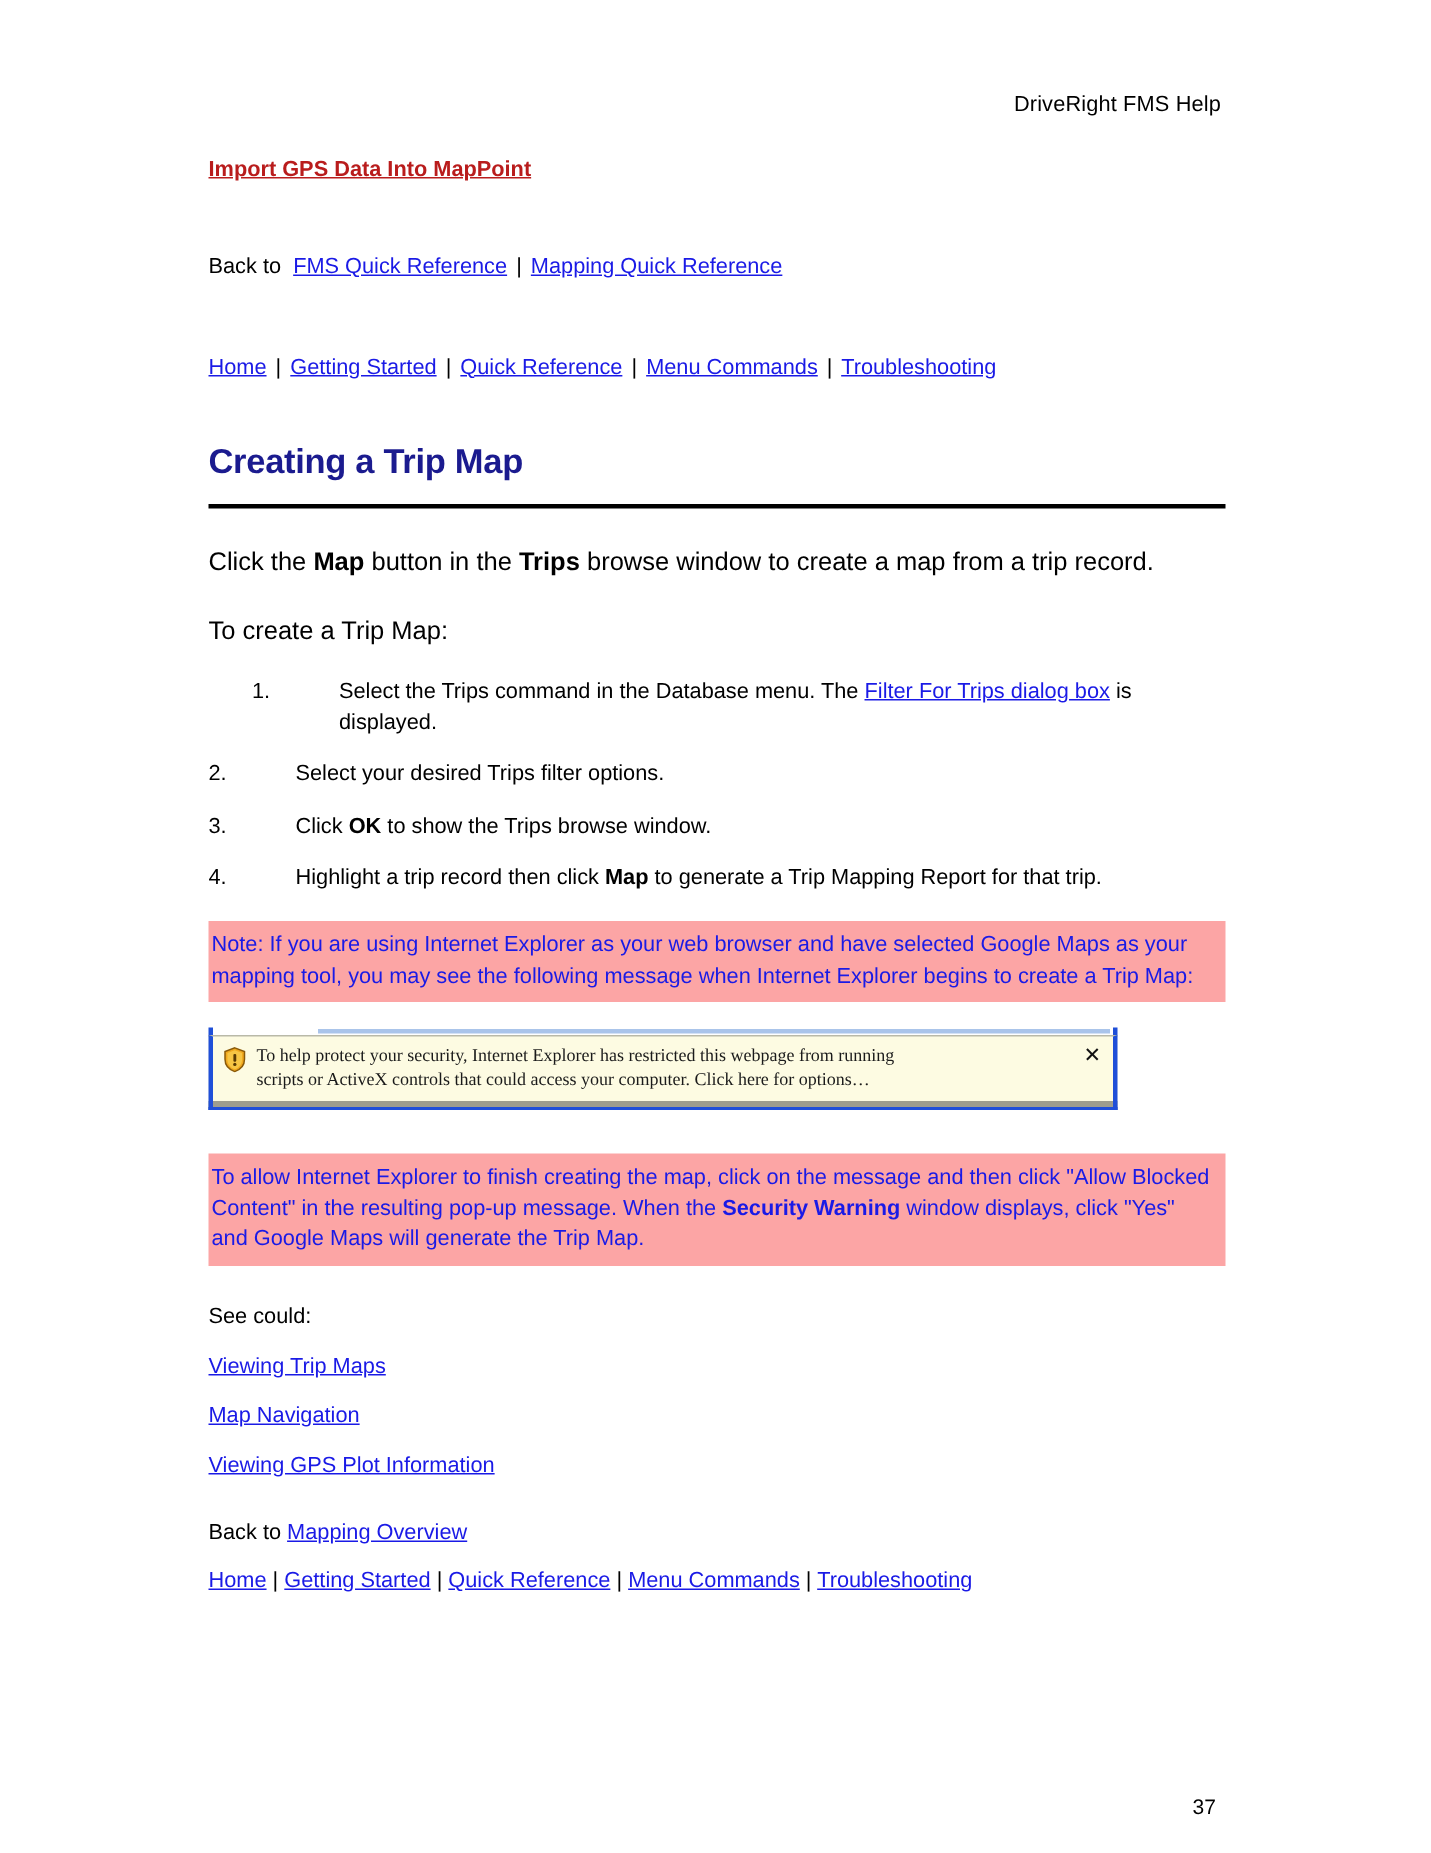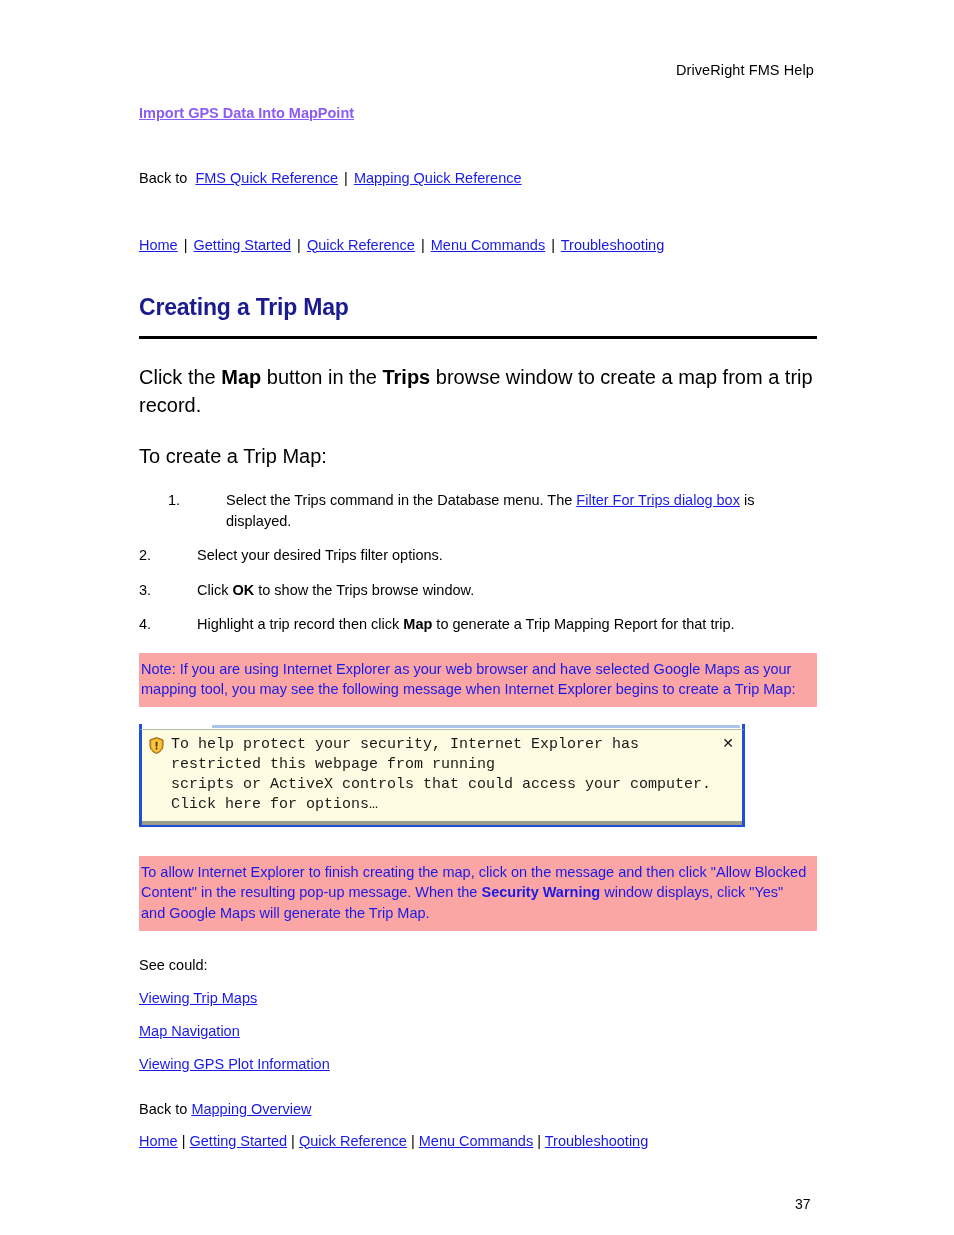--- a/index.html
+++ b/index.html
@@ -45,21 +45,21 @@
     color: #1a1ae6;
     text-decoration: underline;
     text-underline-offset: 1px;
     cursor: pointer;
   }
 
   .topic-link {
     display: block;
     font-size: 14.5px;
     font-weight: bold;
-    color: #8b5cf6;
+    color: #b91c1c;
     text-decoration: underline;
     margin: 0;
   }
 
   .spacer-1 { height: 48px; }
   .spacer-2 { height: 47px; }
 
   .nav-line {
     font-size: 14.5px;
     line-height: 1.35;
@@ -81,21 +81,21 @@
   }
   .head-rule {
     margin-top: 5px;
     width: 678px;
     height: 3px;
     background: #000000;
   }
 
   
   .para {
-    font-size: 20px;
+    font-size: 17px;
     line-height: 1.42;
     margin-top: 24px;
   }
   .para.tight { margin-top: 22px; }
   b { font-weight: bold; }
 
   
   .olist { margin-top: 18px; }
   .oitem {
     display: flex;
@@ -179,22 +179,22 @@
   }
   .ie-shield {
     flex: 0 0 auto;
     width: 15px;
     height: 17px;
     margin-top: 2px;
     margin-right: 7px;
   }
   .ie-text {
     flex: 1 1 auto;
-    font-family: Liberation Mono, monospace;
-    font-size: 15px;
+    font-family: Liberation Serif, serif;
+    font-size: 12px;
     line-height: 1.33;
     color: #1a1a1a;
   }
   .ie-close {
     flex: 0 0 auto;
     font-family: "DejaVu Sans", sans-serif;
     font-size: 14px;
     font-weight: bold;
     color: #111;
     margin-left: 8px;

